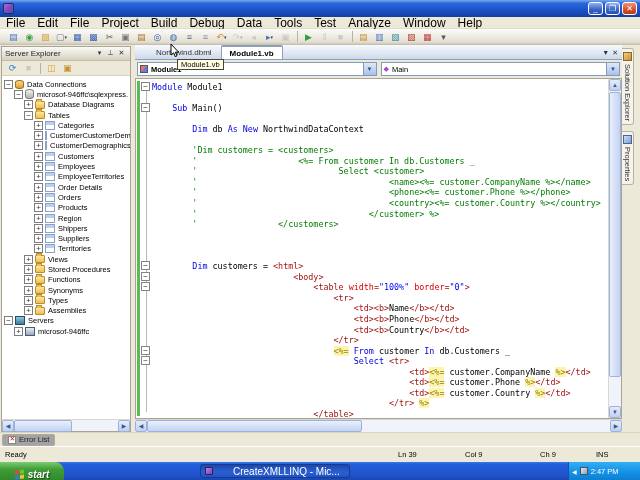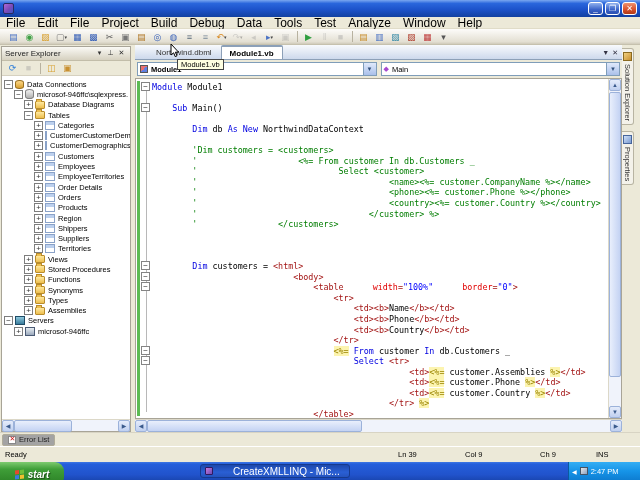--- a/index.html
+++ b/index.html
@@ -103,21 +103,21 @@
   .outline-line { position:absolute; left:9.5px; top:12px; bottom:6px; width:1px; background:#b8b8b8; }
   .cbox { position:absolute; left:5px; width:9px; height:9px; border:1px solid #848484; background:#fff;
     font-size:8px; line-height:7px; text-align:center; color:#333; }
   .codepane { position:absolute; left:16px; top:0; right:13px; bottom:0; overflow:hidden;
     font-family:"DejaVu Sans Mono","Liberation Mono",monospace; font-size:8.4px; padding-top:3px; }
   .cl { height:10.55px; line-height:10.55px; white-space:pre; }
   .tk-kw  { color:#0000e0; }
   .tk-pl  { color:#000; }
   .tk-cmt { color:#007d00; }
   .tk-xml { color:#a31515; }
-  .tk-attr{ color:#e00000;margin-left:24px; }
+  .tk-attr{ color:#e00000; }
   .tk-val { color:#0000ff; }
   .tk-emb { color:#9a8400; background:#fcf4b0; }
   .evscroll { right:0; top:0; bottom:0; width:13px; }
   .evscroll .sb-btn { margin:0 auto; }
   .ehscroll { position:absolute; left:0; bottom:0; right:0; height:13px; }
 
   
   .rightstrip { position:absolute; left:622px; top:46px; width:18px; height:386px; background:#ece9d8; padding-top:2px; }
   .rtab { writing-mode:vertical-rl; font-size:7.5px; color:#333; background:#f4f2ea;
     border:1px solid #b8b4a2; border-left:none; border-radius:0 3px 3px 0;
@@ -499,21 +499,21 @@
           <div class="cl"><span class="tk-pl">        </span><span class="tk-kw">Dim</span><span class="tk-pl"> customers = </span><span class="tk-xml">&lt;html&gt;</span></div>
           <div class="cl"><span class="tk-pl">                            </span><span class="tk-xml">&lt;body&gt;</span></div>
           <div class="cl"><span class="tk-pl">                                </span><span class="tk-xml">&lt;table </span><span class="tk-attr">width</span><span class="tk-xml">=</span><span class="tk-val">"100%"</span><span class="tk-attr"> border</span><span class="tk-xml">=</span><span class="tk-val">"0"</span><span class="tk-xml">&gt;</span></div>
           <div class="cl"><span class="tk-pl">                                    </span><span class="tk-xml">&lt;tr&gt;</span></div>
           <div class="cl"><span class="tk-pl">                                        </span><span class="tk-xml">&lt;td&gt;&lt;b&gt;</span><span class="tk-pl">Name</span><span class="tk-xml">&lt;/b&gt;&lt;/td&gt;</span></div>
           <div class="cl"><span class="tk-pl">                                        </span><span class="tk-xml">&lt;td&gt;&lt;b&gt;</span><span class="tk-pl">Phone</span><span class="tk-xml">&lt;/b&gt;&lt;/td&gt;</span></div>
           <div class="cl"><span class="tk-pl">                                        </span><span class="tk-xml">&lt;td&gt;&lt;b&gt;</span><span class="tk-pl">Country</span><span class="tk-xml">&lt;/b&gt;&lt;/td&gt;</span></div>
           <div class="cl"><span class="tk-pl">                                    </span><span class="tk-xml">&lt;/tr&gt;</span></div>
           <div class="cl"><span class="tk-pl">                                    </span><span class="tk-emb">&lt;%=</span><span class="tk-pl"> </span><span class="tk-kw">From</span><span class="tk-pl"> customer </span><span class="tk-kw">In</span><span class="tk-pl"> db.Customers _</span></div>
           <div class="cl"><span class="tk-pl">                                        </span><span class="tk-kw">Select</span><span class="tk-pl"> </span><span class="tk-xml">&lt;tr&gt;</span></div>
-          <div class="cl"><span class="tk-pl">                                                   </span><span class="tk-xml">&lt;td&gt;</span><span class="tk-emb">&lt;%=</span><span class="tk-pl"> customer.Assemblies </span><span class="tk-emb">%&gt;</span><span class="tk-xml">&lt;/td&gt;</span></div>
+          <div class="cl"><span class="tk-pl">                                                   </span><span class="tk-xml">&lt;td&gt;</span><span class="tk-emb">&lt;%=</span><span class="tk-pl"> customer.CompanyName </span><span class="tk-emb">%&gt;</span><span class="tk-xml">&lt;/td&gt;</span></div>
           <div class="cl"><span class="tk-pl">                                                   </span><span class="tk-xml">&lt;td&gt;</span><span class="tk-emb">&lt;%=</span><span class="tk-pl"> customer.Phone </span><span class="tk-emb">%&gt;</span><span class="tk-xml">&lt;/td&gt;</span></div>
           <div class="cl"><span class="tk-pl">                                                   </span><span class="tk-xml">&lt;td&gt;</span><span class="tk-emb">&lt;%=</span><span class="tk-pl"> customer.Country </span><span class="tk-emb">%&gt;</span><span class="tk-xml">&lt;/td&gt;</span></div>
           <div class="cl"><span class="tk-pl">                                               </span><span class="tk-xml">&lt;/tr&gt;</span><span class="tk-pl"> </span><span class="tk-emb">%&gt;</span></div>
           <div class="cl"><span class="tk-pl">                                </span><span class="tk-xml">&lt;/table&gt;</span></div>
         </div>
       <div class="sb-v evscroll">
         <div class="sb-btn" style="position:absolute;top:0;left:0;">▲</div>
         <div class="sb-thumb-v" style="top:13px;height:285px;"></div>
         <div class="sb-btn" style="position:absolute;bottom:0;left:0;">▼</div>
       </div>

